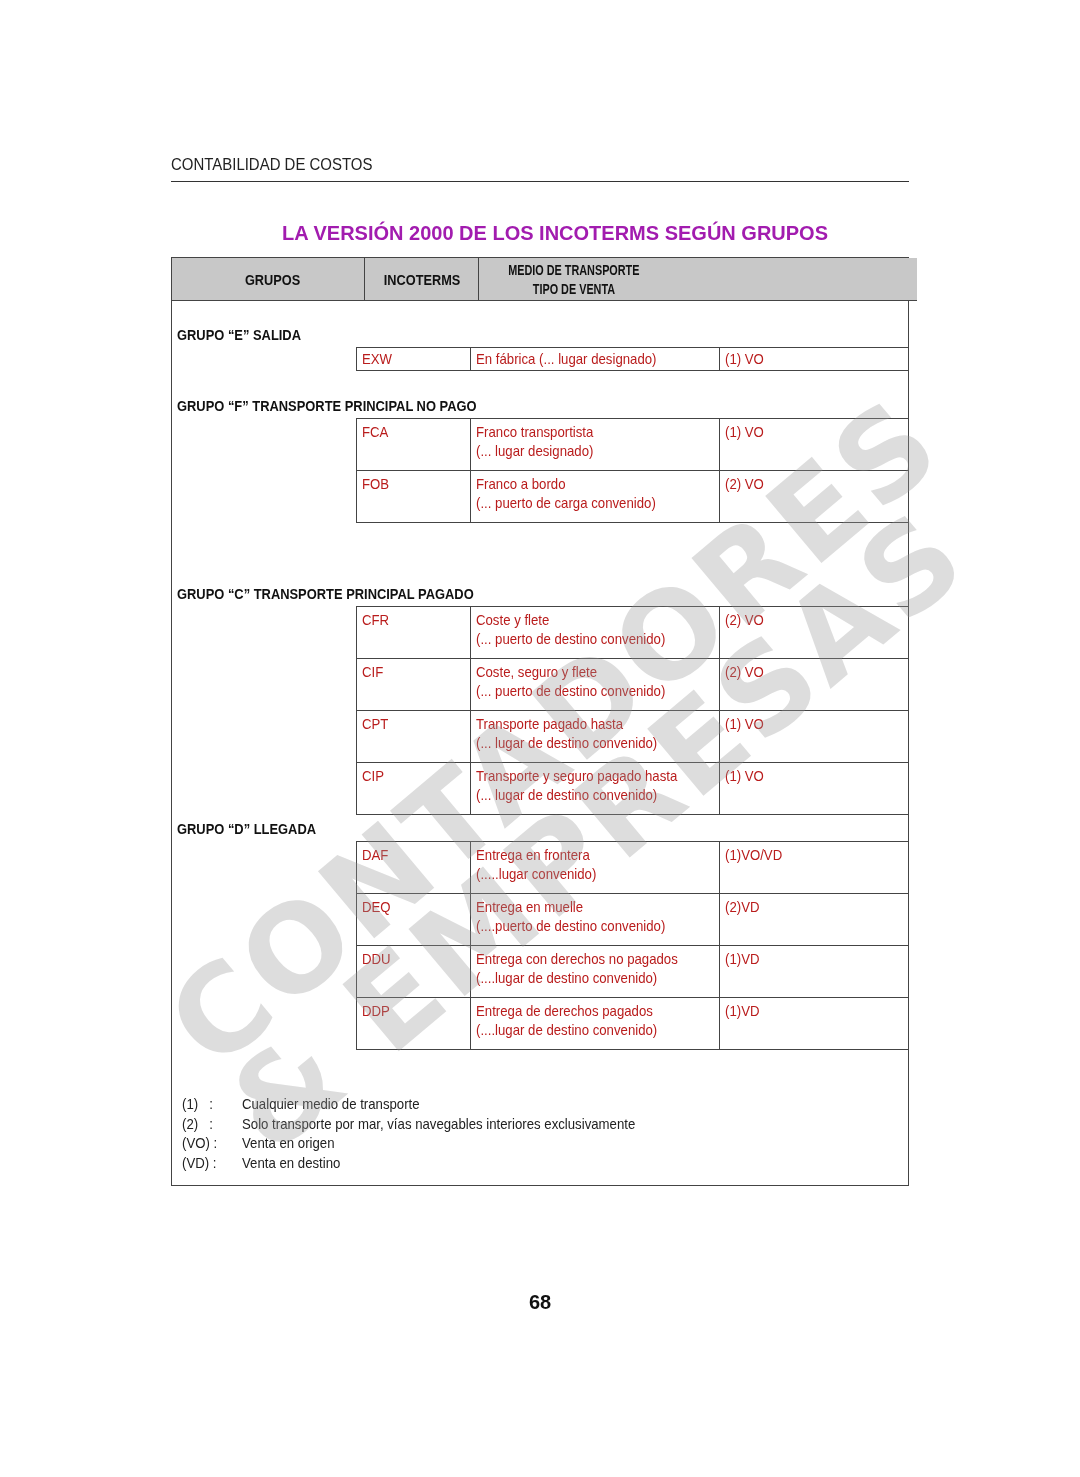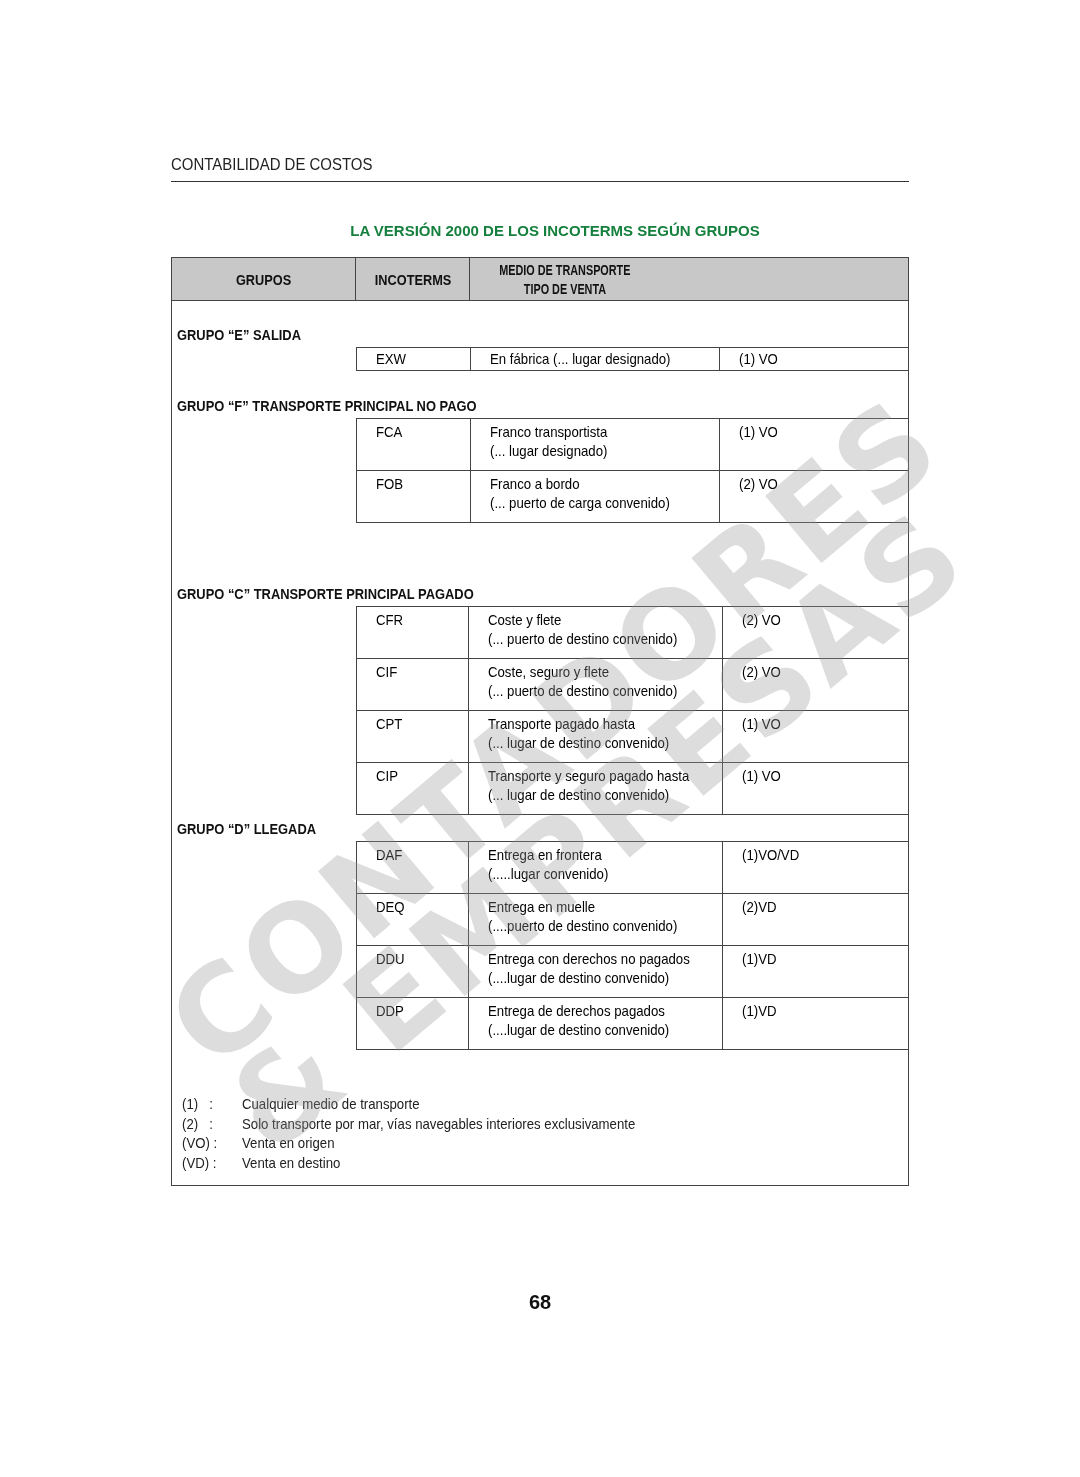--- a/index.html
+++ b/index.html
@@ -1,28 +1,28 @@
 <!DOCTYPE html>
 <html><head>
   <meta charset="utf-8">
   <style>
     html, body { margin: 0; padding: 0; background: #ffffff; }
     body { width: 1080px; height: 1477px; position: relative; overflow: hidden; font-family: "Liberation Sans", sans-serif; color: #1a1a1a; }
     .running-head { position: absolute; left: 171px; top: 155px; font-size: 17px; letter-spacing: 0; transform: scaleX(0.88); transform-origin: left; color: #222; }
     .head-rule { position: absolute; left: 171px; top: 181px; width: 738px; height: 0; border-top: 1.5px solid #333; }
-    .doc-title { position: absolute; left: 171px; width: 768px; top: 222px; text-align: center; font-size: 15px; font-weight: bold; color: #15803d; }
+    .doc-title { position: absolute; left: 171px; width: 768px; top: 222px; text-align: center; font-size: 20px; font-weight: bold; color: #a21caf; }
     .frame { position: absolute; left: 171px; top: 257px; width: 736px; height: 927px; border: 1.5px solid #444; box-sizing: content-box; }
-    .thead { position: absolute; left: 0; top: 0; width: 736px; height: 42px; background: #c8c8c8; border-bottom: 1.5px solid #444; display: flex; }
+    .thead { position: absolute; left: 0; top: 0; width: 736px; height: 42px; background: #c8c8c8; border-bottom: 1.5px solid #444; display: flex; padding-left: 9px; }
     .th { display: flex; align-items: center; justify-content: center; text-align: center; font-weight: bold; font-size: 15px; line-height: 19px; border-right: 1.5px solid #444; box-sizing: border-box; color: #111; }
     .th span { display: inline-block; transform: scaleX(0.85); }
     .th:last-child { border-right: none; }
     .c1 { width: 184px; } .c2 { width: 114px; justify-content: center; } .c3 { width: 249px; } .c4 { width: 189px; }
     .group-title { position: absolute; left: 5px; font-weight: bold; font-size: 15px; transform: scaleX(0.86); transform-origin: left; white-space: nowrap; color: #111; }
     .subtable { position: absolute; left: 184px; width: 552px; border-collapse: collapse; }
-    .subtable td { border: 1.3px solid #444; vertical-align: top; font-size: 15px; line-height: 19px; padding: 3px 5px 0 19px; box-sizing: border-box; color: #000000; }
+    .subtable td { border: 1.3px solid #444; vertical-align: top; font-size: 15px; line-height: 19px; padding: 3px 5px 0 5px; box-sizing: border-box; color: #b91c1c; }
     .subtable td span.t { display: inline-block; transform: scaleX(0.88); transform-origin: left; white-space: nowrap; }
     .subtable td.k { width: 114px; }
     .subtable td.d { width: 249px; margin-top: 20px; }
     .subtable td.m { width: 189px; border-right: none; }
     .row1 td { height: 23px; padding-top: 1px; }
     .row2 td { height: 52px; }
     .notes { position: absolute; left: 10px; top: 836px; font-size: 15px; line-height: 19.5px; color: #222; }
     .note { display: flex; }
     .note .sym { width: 60px; display: inline-block; transform: scaleX(0.88); transform-origin: left; white-space: pre; }
     .note .txt { display: inline-block; transform: scaleX(0.88); transform-origin: left; white-space: nowrap; }

